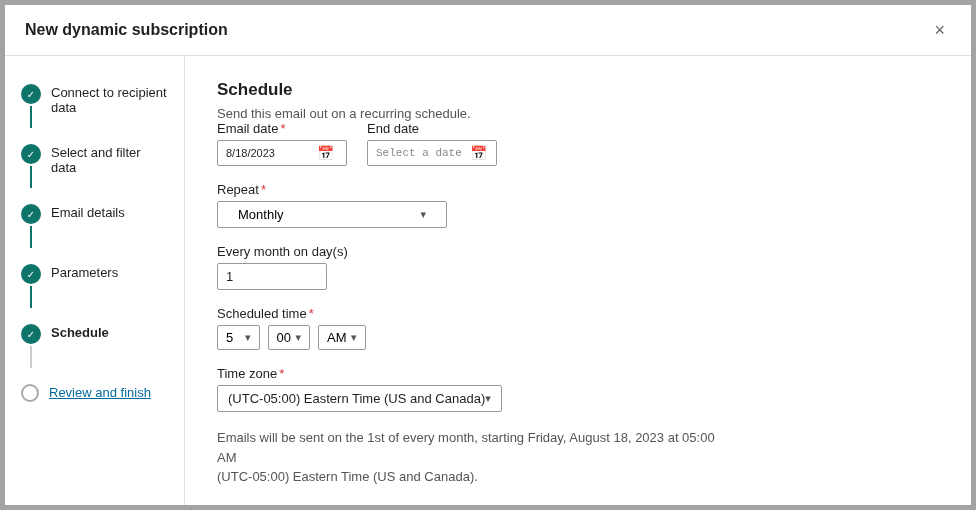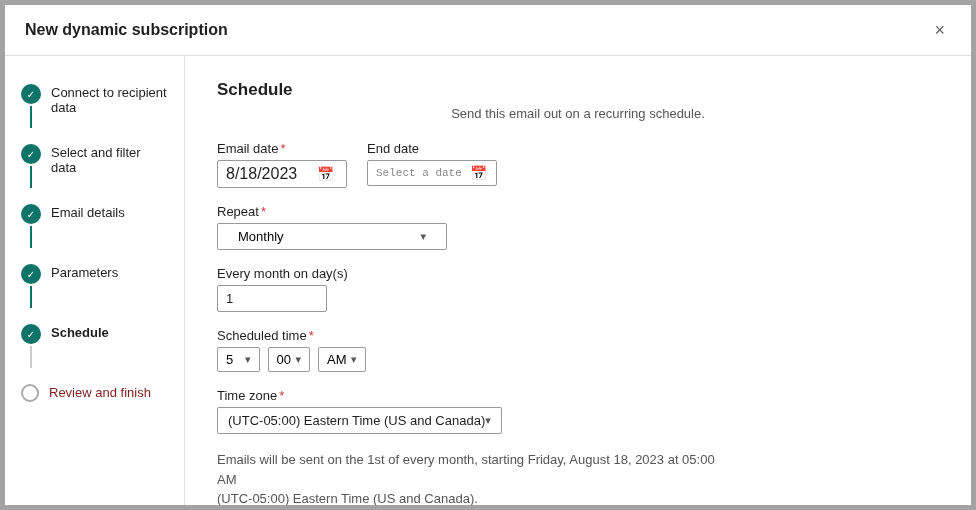--- a/index.html
+++ b/index.html
@@ -104,38 +104,37 @@
     }
     .step-label {
       font-size: 13px;
       color: #1f1f1f;
       padding-top: 1px;
     }
     .step-label.active {
       font-weight: 600;
     }
     .step-label.inactive {
-      color: #7f1d1d;
+      color: #0369a1;
+      text-decoration: underline;
     }
     
     .main-content {
       flex: 1;
       padding: 24px 32px;
       overflow-y: auto;
     }
     .section-title {
       font-size: 17px;
       font-weight: 600;
       margin-bottom: 6px;
     }
     .section-desc {
       font-size: 13px;
       color: #555;
-      margin-bottom: 20px;
-      text-align: center;
     }
     .form-row {
       display: flex;
       gap: 20px;
       margin-bottom: 16px;
       align-items: flex-start;
     }
     .form-group {
       display: flex;
       flex-direction: column;
@@ -156,21 +155,21 @@
       border: 1px solid #999;
       border-radius: 2px;
       padding: 4px 8px;
       width: 130px;
       background: #fff;
       gap: 6px;
     }
     .date-input-wrap input {
       border: none;
       outline: none;
-      font-size: 16px;
+      font-size: 11px;
       width: 85px;
       color: #1f1f1f;
     }
     .calendar-icon {
       color: #555;
       font-size: 14px;
       cursor: pointer;
     }
     .date-input-wrap.placeholder-date {
       color: #888;

